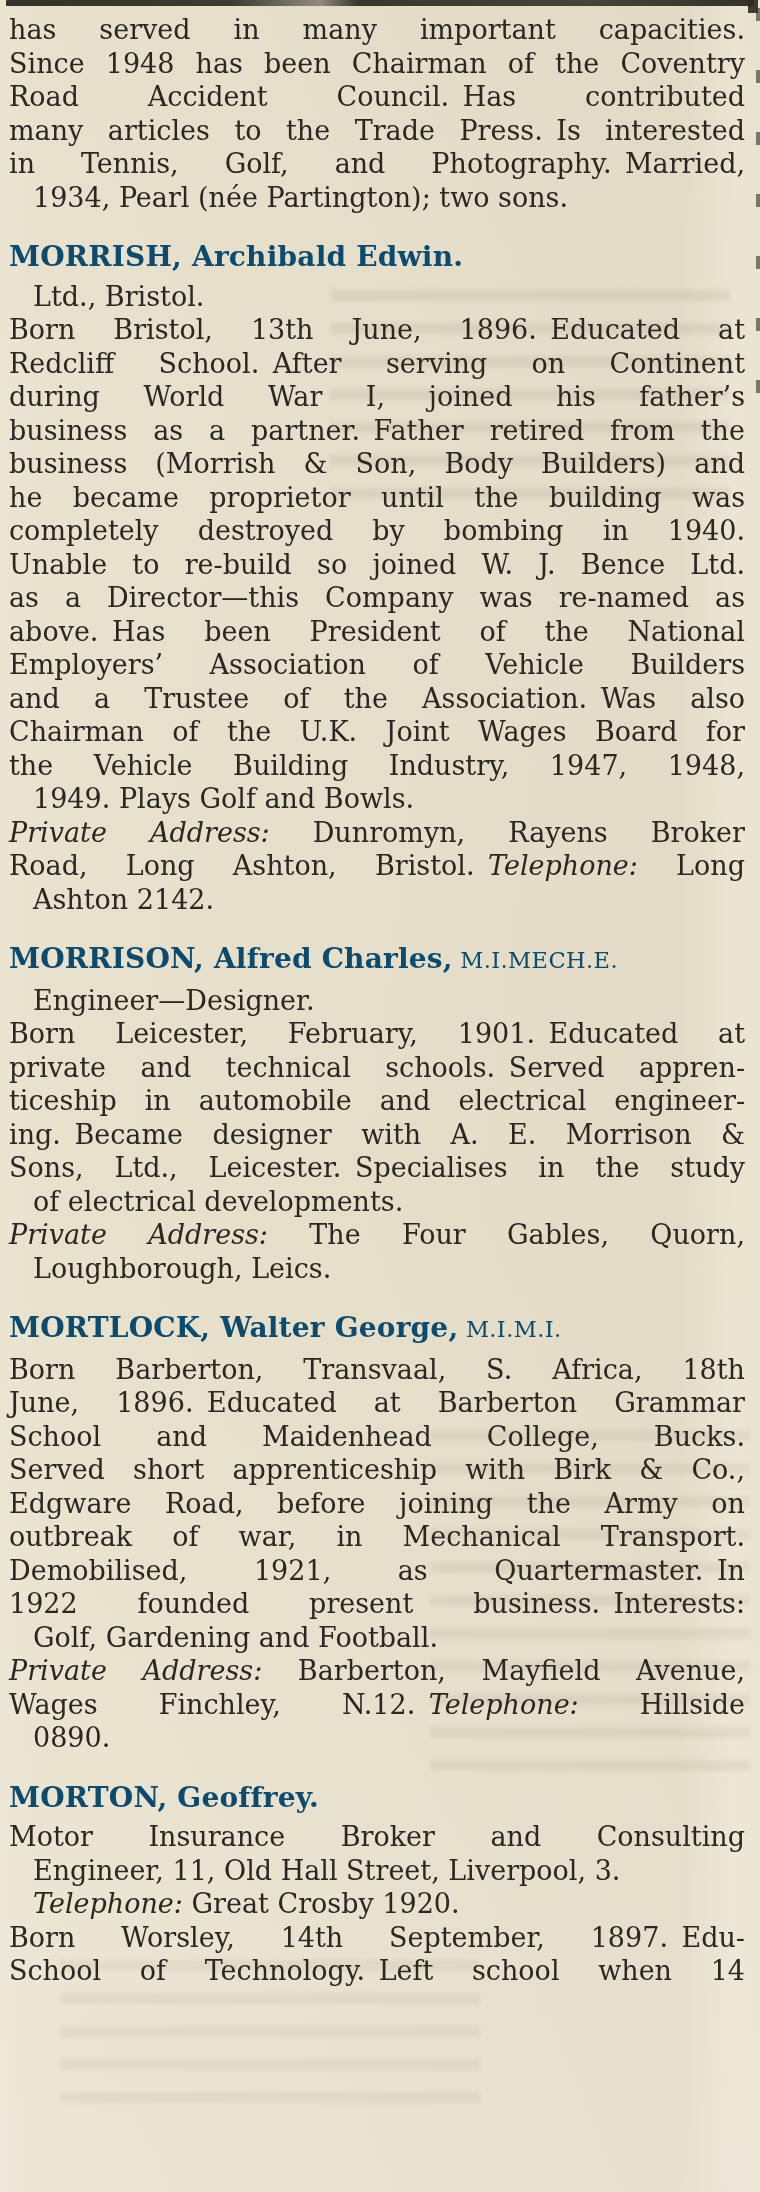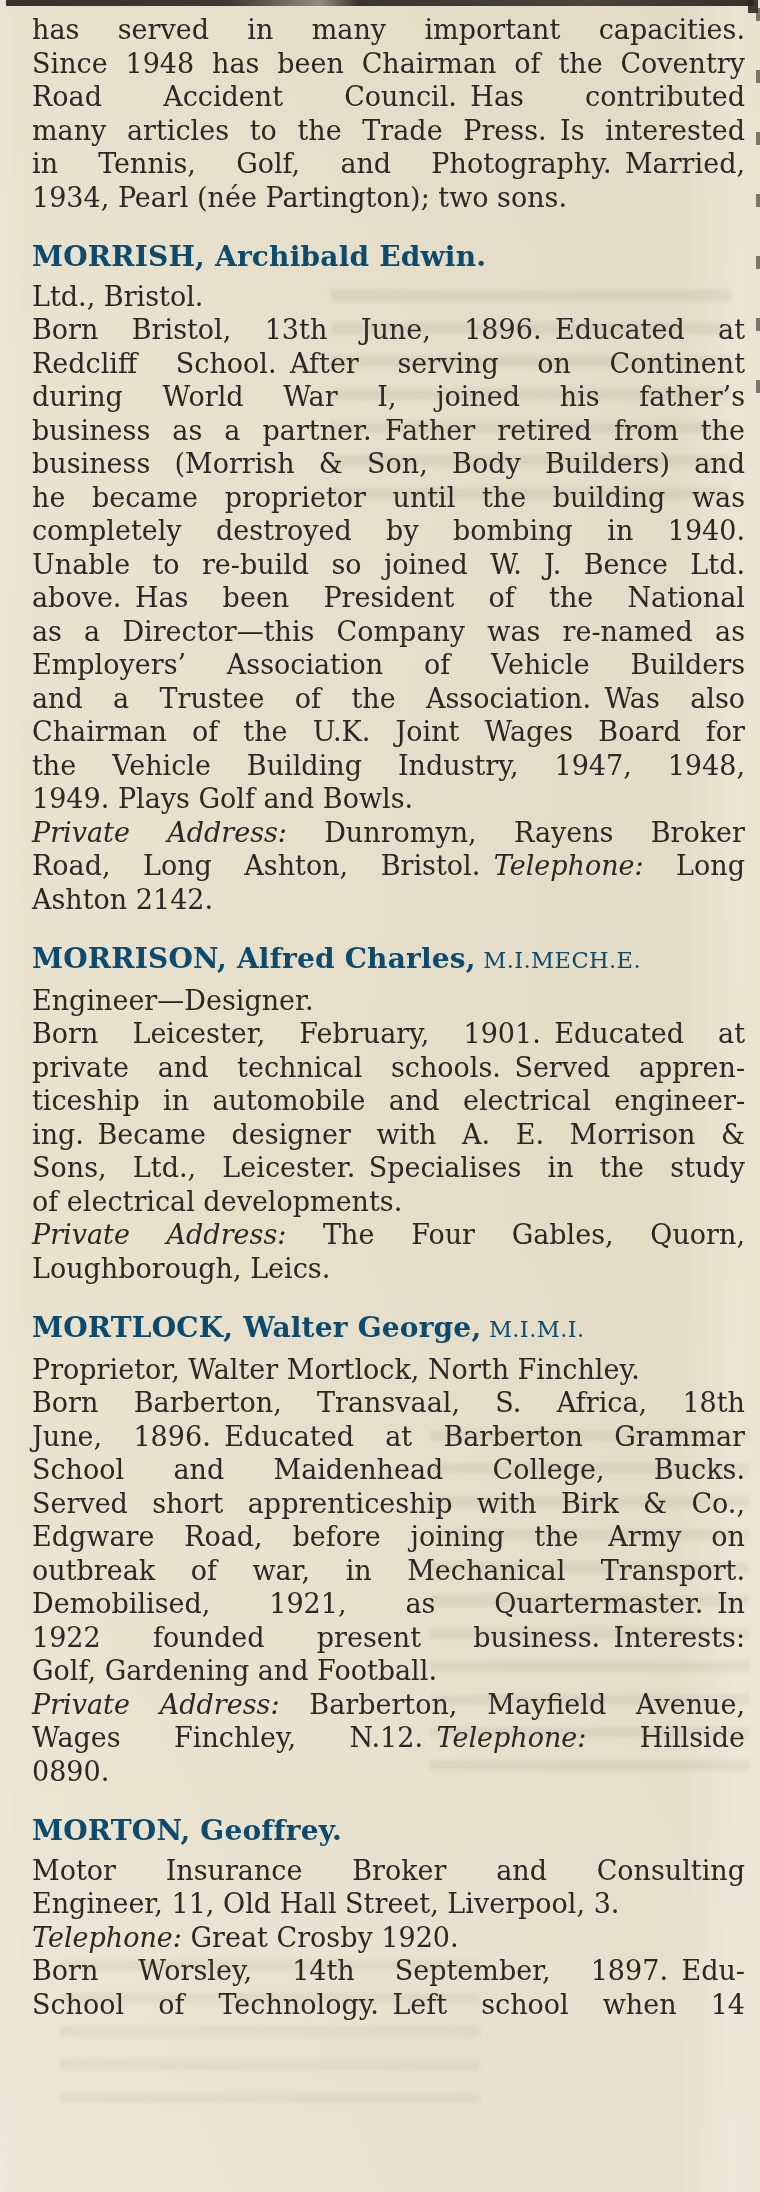--- a/index.html
+++ b/index.html
@@ -49,21 +49,21 @@
     background: repeating-linear-gradient(180deg,
       rgba(120,108,84,.10) 0 11px, rgba(120,108,84,0) 11px 33px);
     pointer-events: none;
   }
   .ghost.g1 { left: 330px; top: 290px;  width: 400px; height: 230px; }
   .ghost.g2 { left: 430px; top: 1430px; width: 320px; height: 360px; opacity:.9; }
   .ghost.g3 { left: 60px;  top: 1960px; width: 420px; height: 150px; opacity:.8; }
 
   .page-column {
     position: absolute;
-    left: 32px; right: 15px; top: 13px;
+    left: 9px; right: 15px; top: 13px;
   }
 
   .entry { margin-top: 26px; }
   .entry.continuation { margin-top: 0; }
 
   .entry-heading {
     margin: 0 0 6px 0;
     font-size: 28px;
     line-height: 33.5px;
     font-weight: bold;
@@ -76,20 +76,21 @@
   .line {
     font-size: 27px;
     line-height: 33.5px;
     text-align: justify;
     text-align-last: justify;
     white-space: normal;
   }
   .line.last {
     text-align: right;
     text-align-last: left;
+    margin-left: 24px;
   }
 
   .run-r { font-style: normal; }
   .run-i { font-style: italic; }
   .run-b { font-weight: bold; }
   .run-c { font-size: 22.5px; letter-spacing: 0.4px; font-weight: normal; text-align: center; }
 </style>
 </head>
 <body>
 
@@ -118,22 +119,22 @@
       </div>
       <div class="para">
         <div class="line"><span class="run-r">Born Bristol, 13th June, 1896. Educated at</span></div>
         <div class="line"><span class="run-r">Redcliff School. After serving on Continent</span></div>
         <div class="line"><span class="run-r">during World War I, joined his father’s</span></div>
         <div class="line"><span class="run-r">business as a partner. Father retired from the</span></div>
         <div class="line"><span class="run-r">business (Morrish &amp; Son, Body Builders) and</span></div>
         <div class="line"><span class="run-r">he became proprietor until the building was</span></div>
         <div class="line"><span class="run-r">completely destroyed by bombing in 1940.</span></div>
         <div class="line"><span class="run-r">Unable to re-build so joined W. J. Bence Ltd.</span></div>
+        <div class="line"><span class="run-r">as a Director—this Company was re-named as</span></div>
         <div class="line"><span class="run-r">above. Has been President of the National</span></div>
-        <div class="line"><span class="run-r">as a Director—this Company was re-named as</span></div>
         <div class="line"><span class="run-r">Employers’ Association of Vehicle Builders</span></div>
         <div class="line"><span class="run-r">and a Trustee of the Association. Was also</span></div>
         <div class="line"><span class="run-r">Chairman of the U.K. Joint Wages Board for</span></div>
         <div class="line"><span class="run-r">the Vehicle Building Industry, 1947, 1948,</span></div>
         <div class="line last"><span class="run-r">1949. Plays Golf and Bowls.</span></div>
       </div>
       <div class="para">
         <div class="line"><span class="run-i">Private Address:</span><span class="run-r"> Dunromyn, Rayens Broker</span></div>
         <div class="line"><span class="run-r">Road, Long Ashton, Bristol. </span><span class="run-i">Telephone:</span><span class="run-r"> Long</span></div>
         <div class="line last"><span class="run-r">Ashton 2142.</span></div>
@@ -152,23 +153,20 @@
         <div class="line"><span class="run-r">Sons, Ltd., Leicester. Specialises in the study</span></div>
         <div class="line last"><span class="run-r">of electrical developments.</span></div>
       </div>
       <div class="para">
         <div class="line"><span class="run-i">Private Address:</span><span class="run-r"> The Four Gables, Quorn,</span></div>
         <div class="line last"><span class="run-r">Loughborough, Leics.</span></div>
       </div>
     </section>
     <section class="entry">
       <h2 class="entry-heading"><span class="run-b">MORTLOCK, Walter George,</span><span class="run-c"> M.I.M.I.</span></h2>
-      <div class="para">
-        <div class="line last"><span class="run-r">Proprietor, Walter Mortlock, North Finchley.</span></div>
-      </div>
       <div class="para">
         <div class="line"><span class="run-r">Born Barberton, Transvaal, S. Africa, 18th</span></div>
         <div class="line"><span class="run-r">June, 1896. Educated at Barberton Grammar</span></div>
         <div class="line"><span class="run-r">School and Maidenhead College, Bucks.</span></div>
         <div class="line"><span class="run-r">Served short apprenticeship with Birk &amp; Co.,</span></div>
         <div class="line"><span class="run-r">Edgware Road, before joining the Army on</span></div>
         <div class="line"><span class="run-r">outbreak of war, in Mechanical Transport.</span></div>
         <div class="line"><span class="run-r">Demobilised, 1921, as Quartermaster. In</span></div>
         <div class="line"><span class="run-r">1922 founded present business. Interests:</span></div>
         <div class="line last"><span class="run-r">Golf, Gardening and Football.</span></div>

